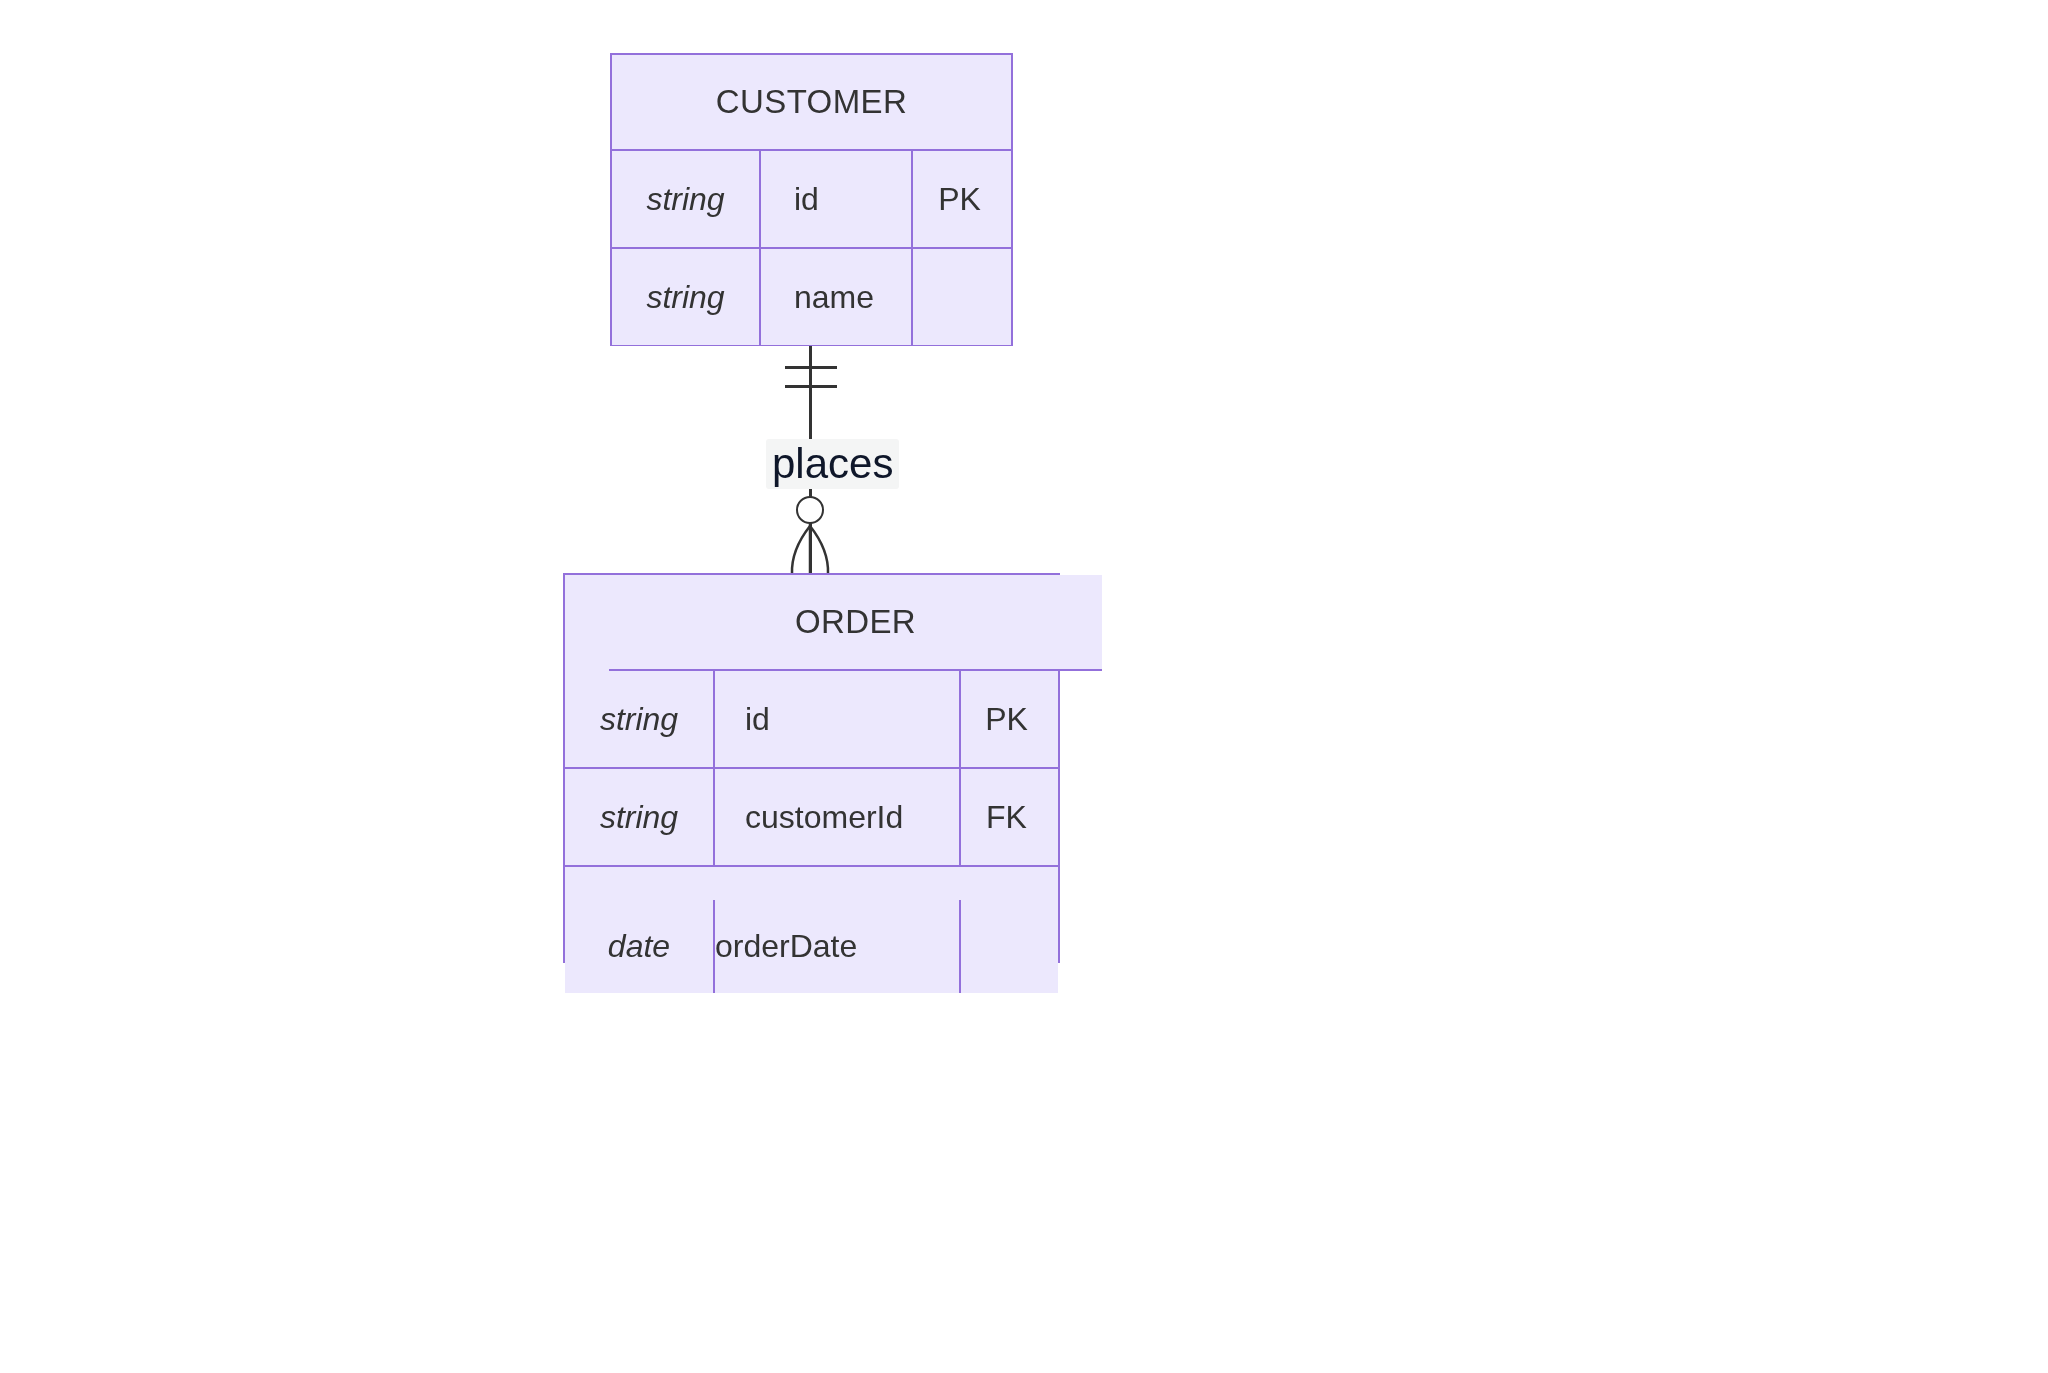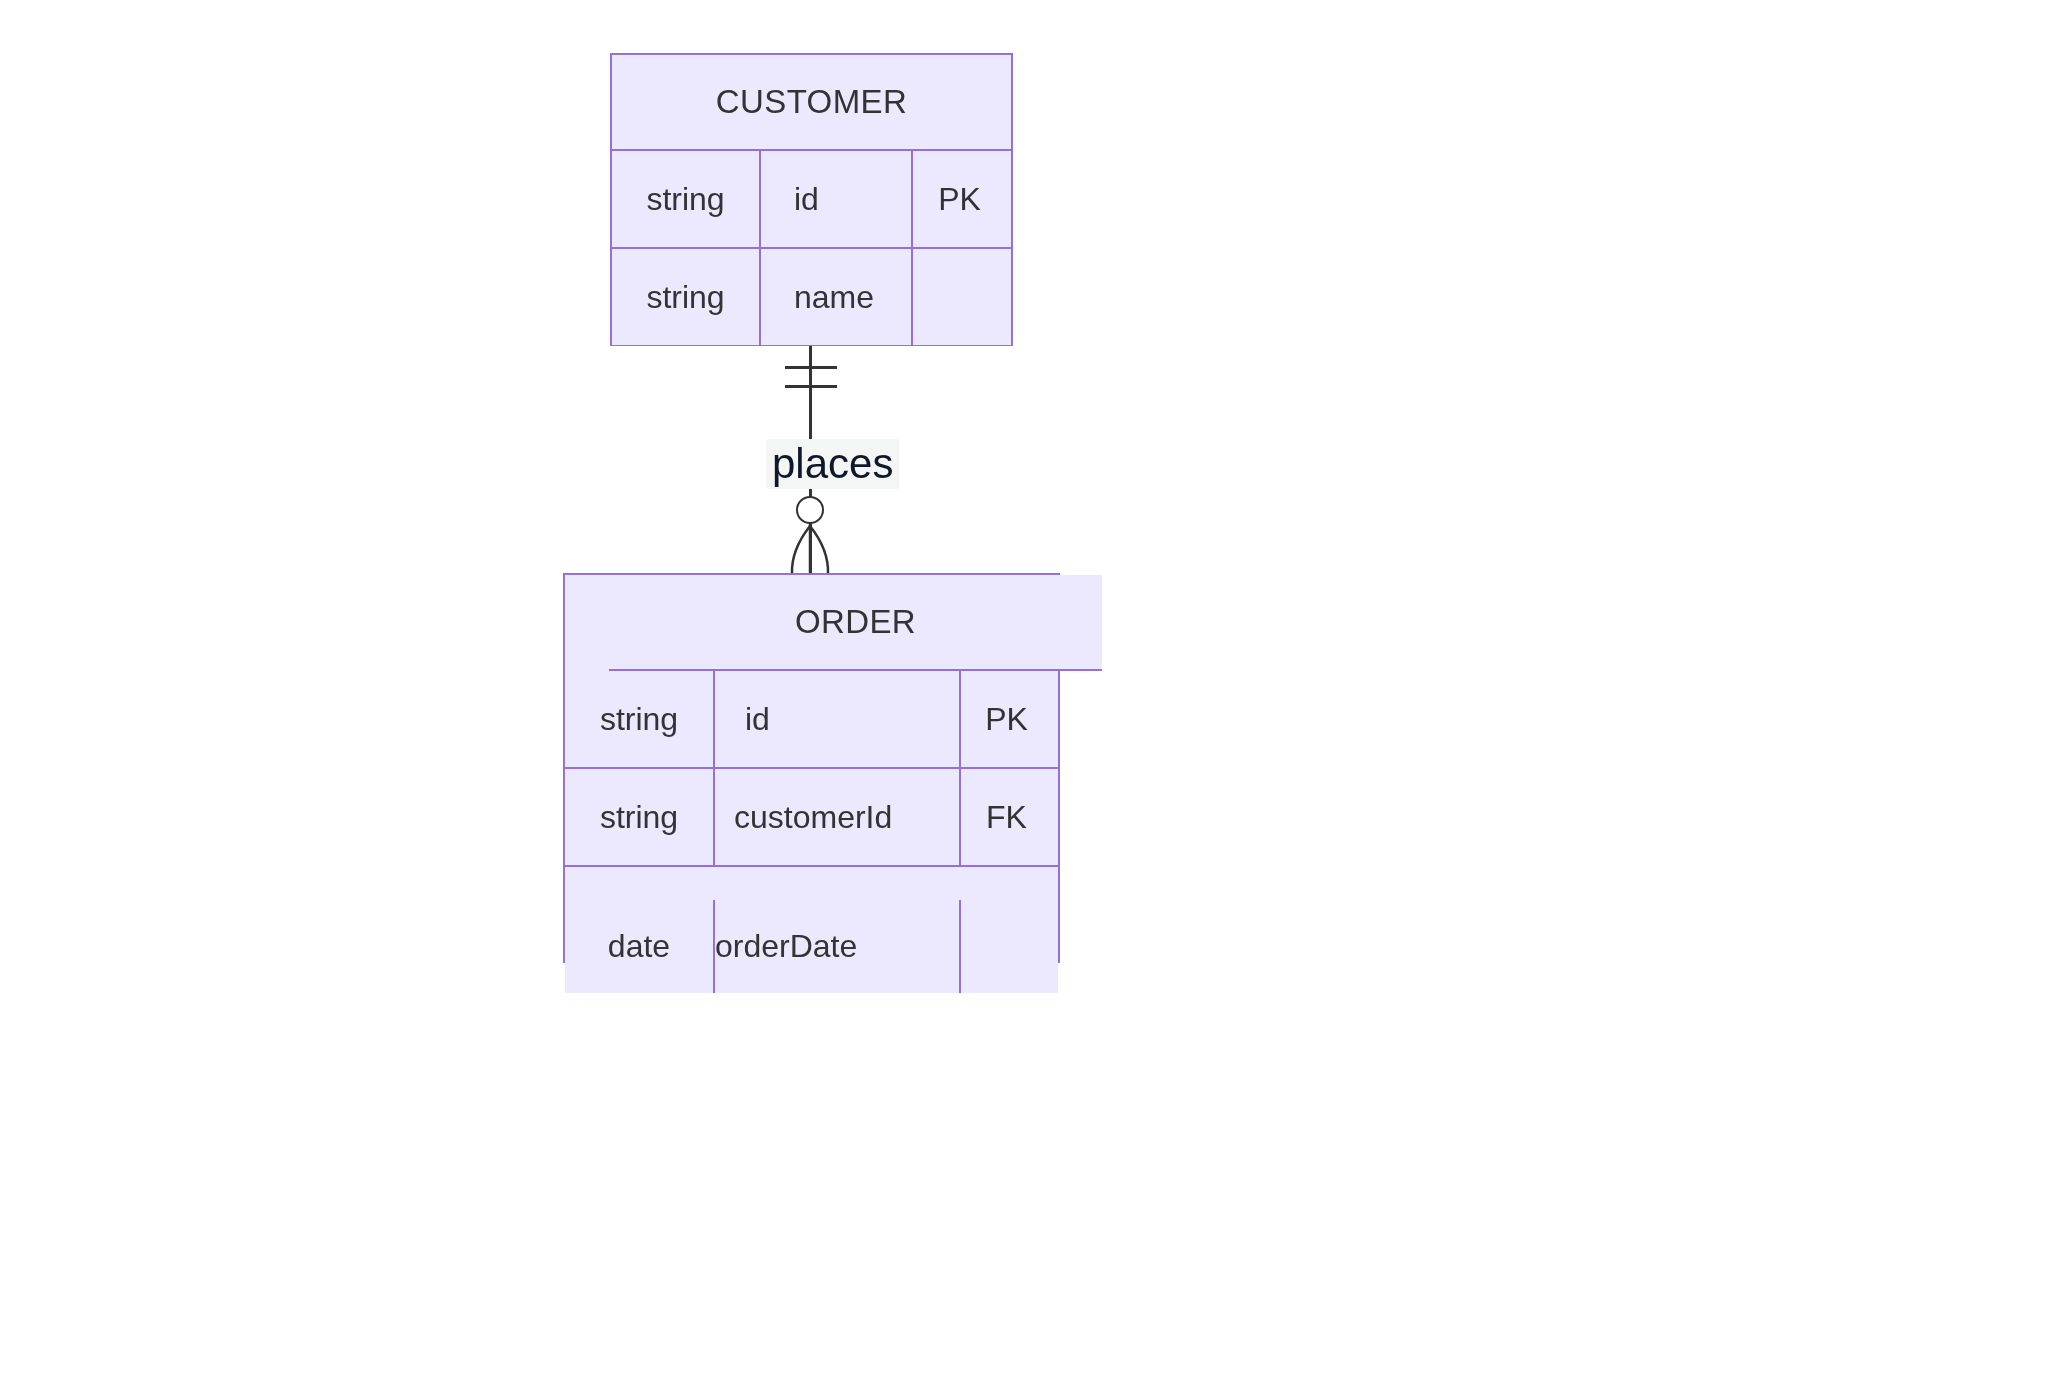--- a/index.html
+++ b/index.html
@@ -62,20 +62,21 @@
     align-items: center;
     font-size: 32px;
     color: #333333;
     background: #ECE8FD;
     overflow: hidden;
     white-space: nowrap;
   }
   .cell-type {
     justify-content: center;
     border-right: 2.5px solid #9370DB;
+    font-style: italic;
   }
   .cell-name {
     justify-content: flex-start;
     border-right: 2.5px solid #9370DB;
   }
   .cell-key {
     justify-content: center;
   }
 
   
@@ -155,21 +156,21 @@
     <div class="entity-title" style="height:96px;margin-left:44px;">ORDER</div>
 
     <div class="attr-row" style="height:98px;">
       <div class="cell cell-type" style="width:150px; height:100%;">string</div>
       <div class="cell cell-name" style="width:246px; height:100%; padding-left:30px;">id</div>
       <div class="cell cell-key" style="width:91px; height:100%;">PK</div>
     </div>
 
     <div class="attr-row" style="height:98px;">
       <div class="cell cell-type" style="width:150px; height:100%;">string</div>
-      <div class="cell cell-name" style="width:246px; height:100%; padding-left:19px;">customerId</div>
+      <div class="cell cell-name" style="width:246px; height:100%; padding-left:30px;">customerId</div>
       <div class="cell cell-key" style="width:91px; height:100%;">FK</div>
     </div>
 
     <div class="attr-row last" style="height:93px;margin-top:33px;">
       <div class="cell cell-type" style="width:150px; height:100%;">date</div>
       <div class="cell cell-name" style="width:246px; height:100%; ">orderDate</div>
       <div class="cell cell-key" style="width:91px; height:100%;"></div>
     </div>
   </div>
 

